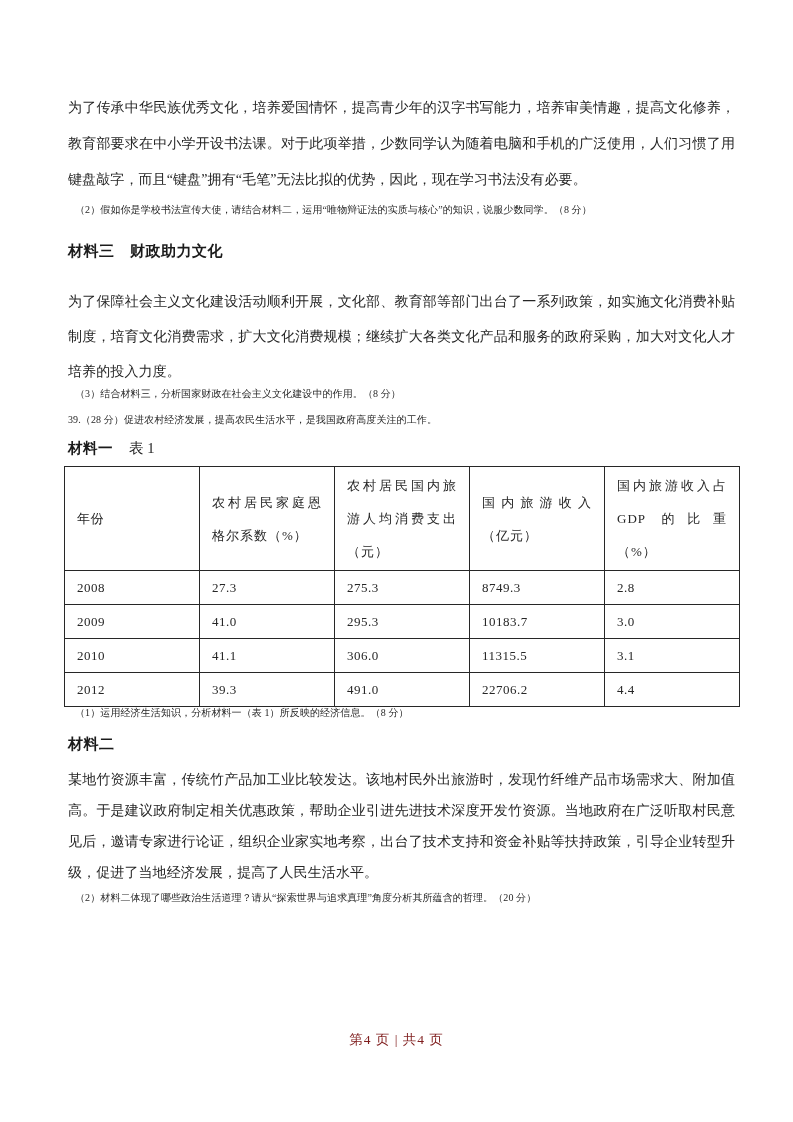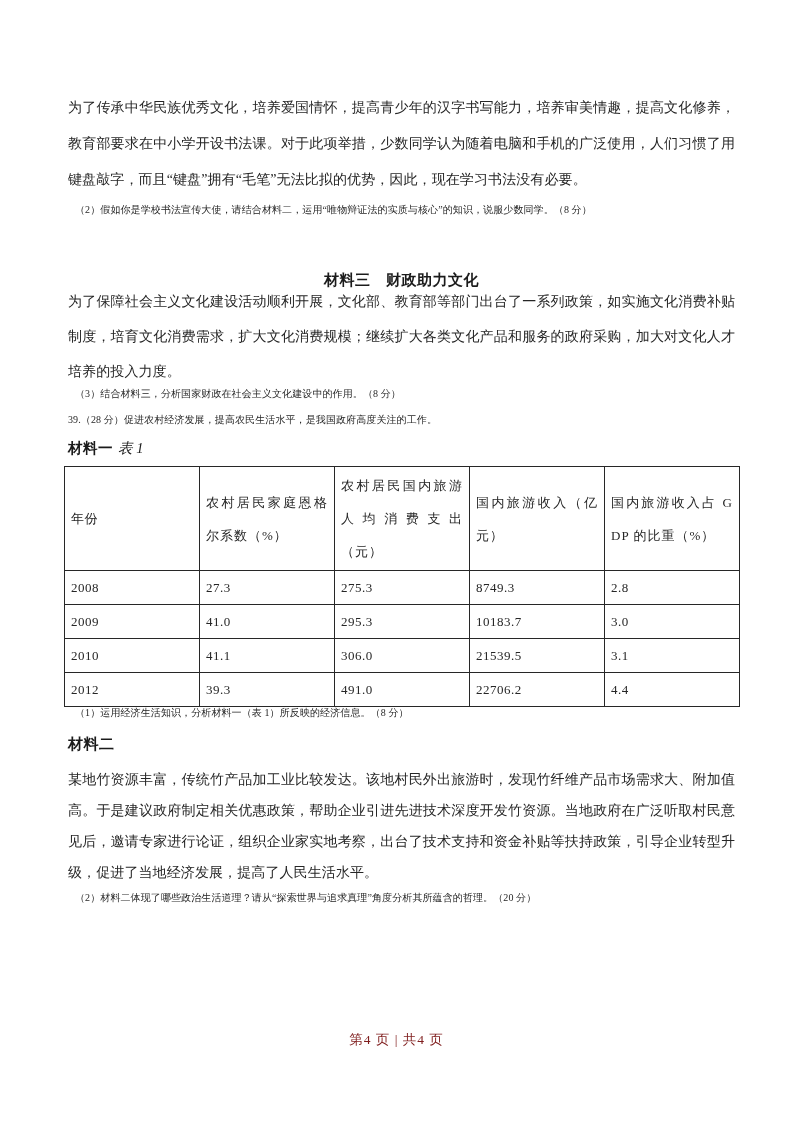--- a/index.html
+++ b/index.html
@@ -42,21 +42,21 @@
   .material-heading {
     font-family: "Liberation Sans", "DejaVu Sans", sans-serif;
     font-weight: bold;
     font-size: 15px;
     letter-spacing: 0.5px;
     color: #1b1b1b;
   }
   .material-row {
     display: flex;
     align-items: flex-start;
-    gap: 5px;
+    gap: 16px;
   }
   .material-row .sub-label {
     font-family: "Liberation Serif", "DejaVu Serif", serif;
     font-weight: bold;
     font-size: 14.5px;
     color: #222222;
   }
   table.data-table {
     position: absolute;
     left: 64px;
@@ -66,21 +66,21 @@
     table-layout: fixed;
     font-size: 13px;
     color: #262626;
   }
   table.data-table th,
   table.data-table td {
     border: 1.6px solid #272727;
     font-weight: normal;
     text-align: left;
     vertical-align: middle;
-    padding: 2px 6px;
+    padding: 2px 12px;
     overflow: hidden;
   }
   table.data-table th {
     height: 66px;
     line-height: 33px;
     text-align: justify;
     text-align-last: left;
     letter-spacing: 1px;
     word-break: break-all;
   }
@@ -102,31 +102,31 @@
 </style>
 </head>
 <body>
 
 <div class="page">
 
   <div class="block para" style="top:90px;">为了传承中华民族优秀文化，培养爱国情怀，提高青少年的汉字书写能力，培养审美情趣，提高文化修养，教育部要求在中小学开设书法课。对于此项举措，少数同学认为随着电脑和手机的广泛使用，人们习惯了用键盘敲字，而且“键盘”拥有“毛笔”无法比拟的优势，因此，现在学习书法没有必要。</div>
 
   <div class="block question" style="top:196px;">（2）假如你是学校书法宣传大使，请结合材料二，运用“唯物辩证法的实质与核心”的知识，说服少数同学。（8 分）</div>
 
-  <div class="block material-heading" style="top:271px;text-align:center;">材料三　财政助力文化</div>
+  <div class="block material-heading" style="top:242px;">材料三　财政助力文化</div>
 
   <div class="block para" style="top:284px; line-height:35px;">为了保障社会主义文化建设活动顺利开展，文化部、教育部等部门出台了一系列政策，如实施文化消费补贴制度，培育文化消费需求，扩大文化消费规模；继续扩大各类文化产品和服务的政府采购，加大对文化人才培养的投入力度。</div>
 
   <div class="block question oneline" style="top:383px;">（3）结合材料三，分析国家财政在社会主义文化建设中的作用。（8 分）</div>
 
   <div class="block question oneline noindent" style="top:409px;">39.（28 分）促进农村经济发展，提高农民生活水平，是我国政府高度关注的工作。</div>
 
   <div class="block material-row" style="top:439px;">
     <span class="material-heading" style="font-family:'Liberation Serif','DejaVu Serif',serif; font-size:14.5px;">材料一</span>
-    <span class="sub-label" style="font-weight:normal;font-style:italic;">表 1</span>
+    <span class="sub-label" style="font-weight:normal;">表 1</span>
   </div>
 
   <table class="data-table">
     <colgroup>
       <col style="width:20%">
         <col style="width:20%">
         <col style="width:20%">
         <col style="width:20%">
         <col style="width:20%">
     </colgroup>
@@ -151,21 +151,21 @@
         <td>2009</td>
         <td>41.0</td>
         <td>295.3</td>
         <td>10183.7</td>
         <td>3.0</td>
       </tr>
       <tr>
         <td>2010</td>
         <td>41.1</td>
         <td>306.0</td>
-        <td>21539.5</td>
+        <td>11315.5</td>
         <td>3.1</td>
       </tr>
       <tr>
         <td>2012</td>
         <td>39.3</td>
         <td>491.0</td>
         <td>22706.2</td>
         <td>4.4</td>
       </tr>
     </tbody>

